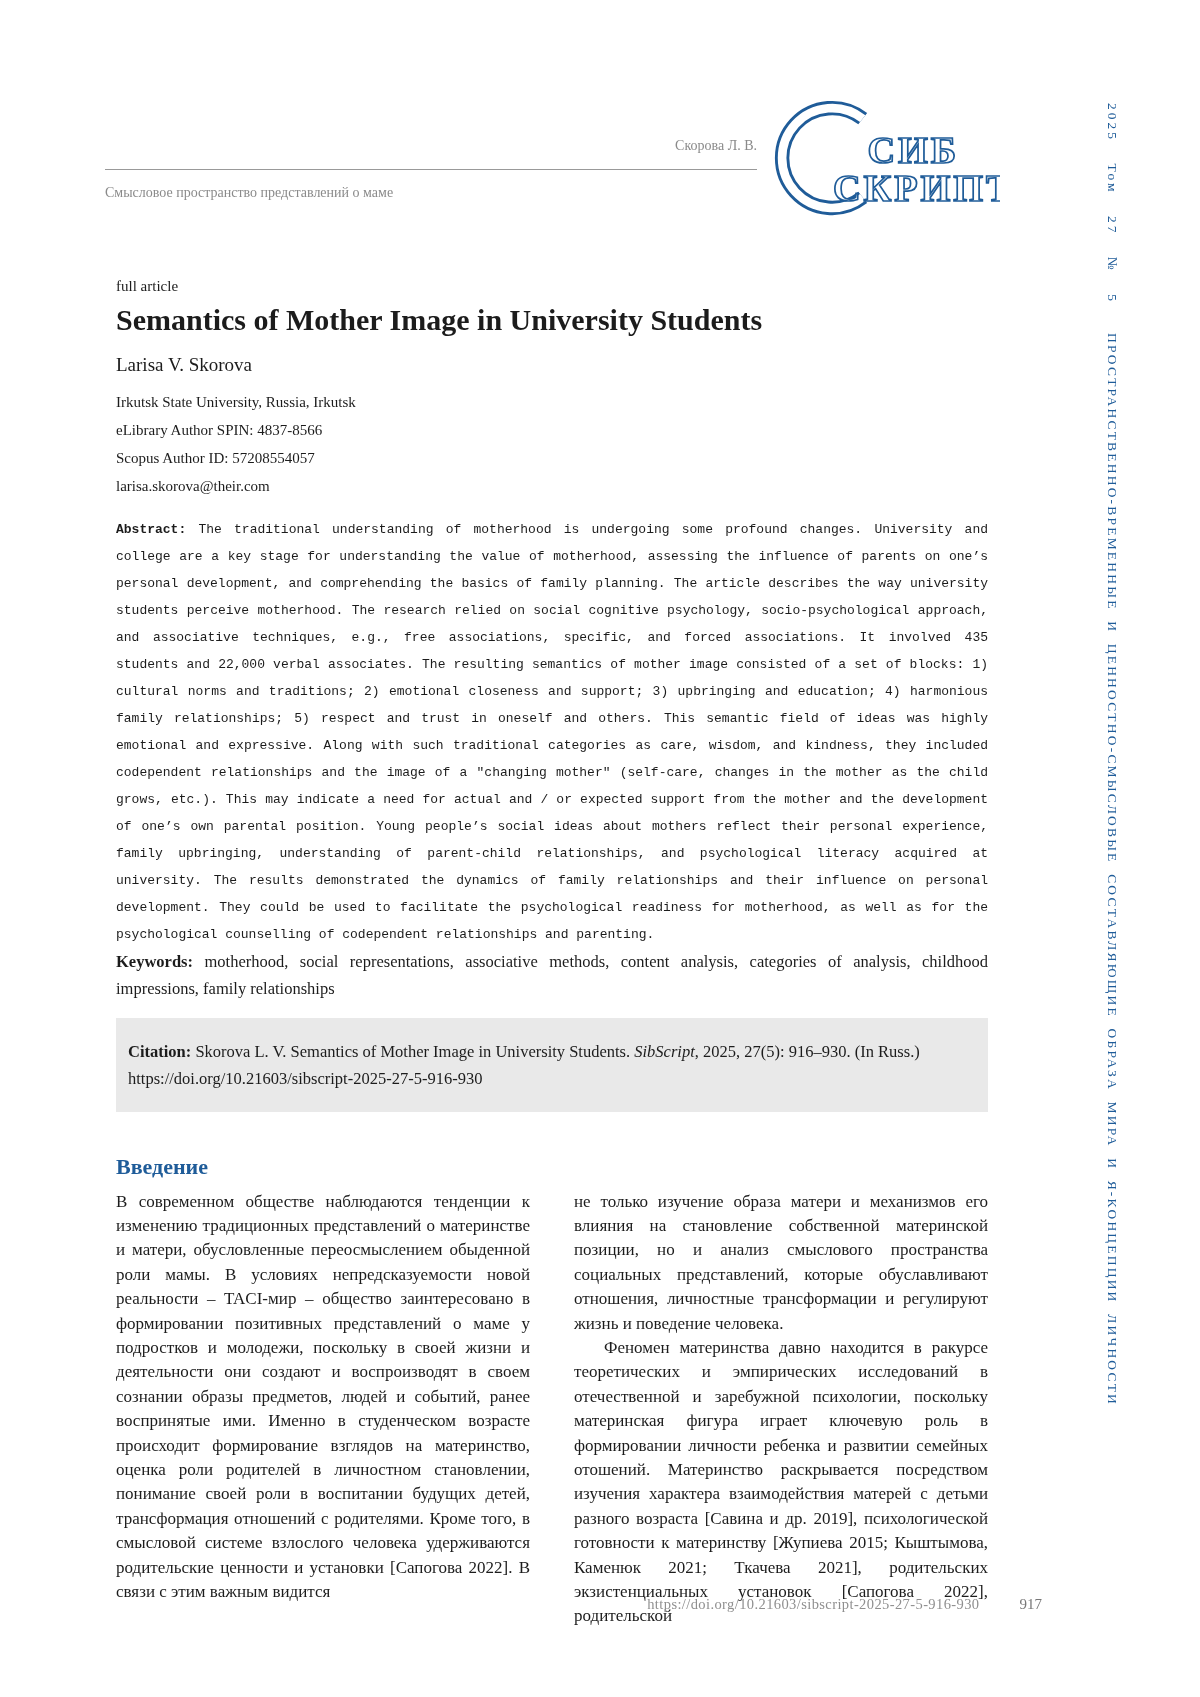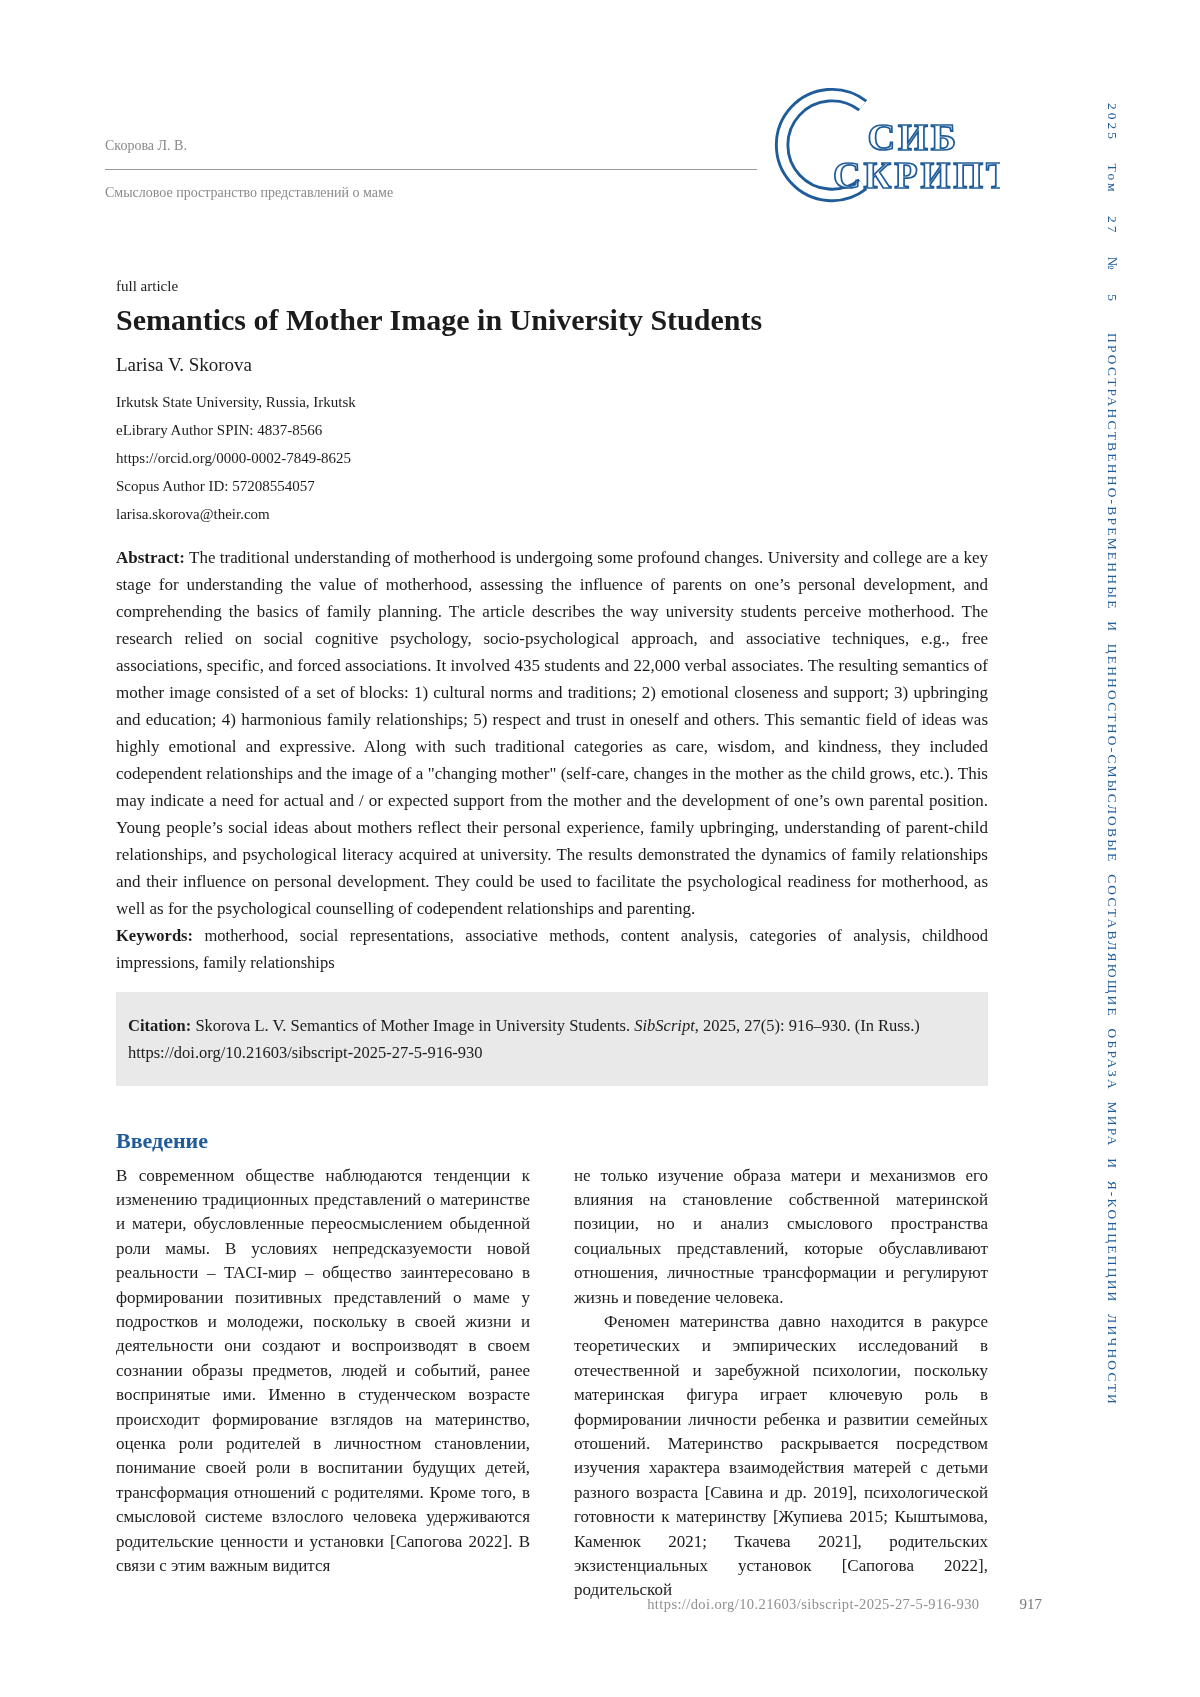--- a/index.html
+++ b/index.html
@@ -9,43 +9,43 @@
     --text:#1c1c1c;
   }
   html,body{margin:0;padding:0;background:#ffffff;}
   .page{
     position:relative;width:1200px;height:1697px;background:#fff;
     font-family:"Liberation Serif", serif;color:var(--text);overflow:hidden;
   }
 
   
   .running-header{position:absolute;left:105px;top:138px;width:652px;}
-  .rh-author{font-size:14px;color:var(--muted);padding-bottom:15px;}
+  .rh-author{font-size:14px;color:var(--muted);padding-bottom:15px;text-align:right;}
   .rh-rule{border-top:1.5px solid #999;}
   .rh-title{font-size:14px;color:var(--muted);padding-top:15px;}
 
   
-  .logo{position:absolute;left:760px;top:80px;width:240px;height:132px;}
+  .logo{position:absolute;left:760px;top:93px;width:240px;height:132px;}
   .logo svg{display:block;}
   .logo text{font-family:"Liberation Serif", serif;font-weight:bold;
     fill:#ffffff;stroke:var(--accent);stroke-width:1.8px;letter-spacing:3px;}
 
   
   .v-rot{position:absolute;transform-origin:0 0;transform:rotate(90deg);
     white-space:nowrap;color:var(--accent);font-size:13.5px;}
   .v-issue{left:1120px;top:103px;letter-spacing:3px;word-spacing:15px;}
   .v-section{left:1120px;top:333px;letter-spacing:2.2px;word-spacing:5px;}
 
   
   .main{position:absolute;left:116px;top:278px;width:872px;}
   .article-type{font-size:15px;margin:0 0 8px 0;}
   .title{font-size:30px;font-weight:bold;margin:0 0 16px 0;line-height:1.15;}
   .author-name{font-size:19px;margin:0 0 12px 0;}
   .meta-line{font-size:15px;line-height:28px;}
-  .abstract{margin:16px 0 0 0;font-size:17px;line-height:27px;text-align:justify;}
+  .abstract{margin:16px 0 0 0;font-size:13px;line-height:27px;text-align:justify;font-family:Liberation Mono, monospace;}
   .keywords{margin:0;font-size:16.5px;line-height:27px;text-align:justify;}
   .b{font-weight:bold;}
   .it{font-style:italic;}
   .citation{margin-top:16px;background:var(--citation_bg);padding:20px 12px;
     font-size:16.5px;line-height:27px;}
   .citation p{margin:0;}
   .dates{margin-top:20px;font-size:14px;}
 
   .intro-heading{margin:42px 0 10px 0;font-size:22px;font-weight:bold;color:var(--accent);}
   .columns{display:flex;gap:44px;}
@@ -81,21 +81,20 @@
 
   <div class="v-rot v-issue">2025 Том 27 № 5</div>
   <div class="v-rot v-section">ПРОСТРАНСТВЕННО-ВРЕМЕННЫЕ И ЦЕННОСТНО-СМЫСЛОВЫЕ СОСТАВЛЯЮЩИЕ ОБРАЗА МИРА И Я-КОНЦЕПЦИИ ЛИЧНОСТИ</div>
 
   <div class="main">
     <p class="article-type">full article</p>
     <h1 class="title">Semantics of Mother Image in University Students</h1>
     <div class="author-name">Larisa V. Skorova</div>
     <div class="meta-line">Irkutsk State University, Russia, Irkutsk</div>
     <div class="meta-line">eLibrary Author SPIN: 4837-8566</div>
-    <div class="meta-line">https://orcid.org/0000-0002-7849-8625</div>
     <div class="meta-line">Scopus Author ID: 57208554057</div>
     <div class="meta-line">larisa.skorova@their.com</div>
 
     <p class="abstract"><span class="b">Abstract:</span> <span>The traditional understanding of motherhood is undergoing some profound changes. University and college are a key stage for understanding the value of motherhood, assessing the influence of parents on one’s personal development, and comprehending the basics of family planning. The article describes the way university students perceive motherhood. The research relied on social cognitive psychology, socio-psychological approach, and associative techniques, e.g., free associations, specific, and forced associations. It involved 435 students and 22,000 verbal associates. The resulting semantics of mother image consisted of a set of blocks: 1) cultural norms and traditions; 2) emotional closeness and support; 3) upbringing and education; 4) harmonious family relationships; 5) respect and trust in oneself and others. This semantic field of ideas was highly emotional and expressive. Along with such traditional categories as care, wisdom, and kindness, they included codependent relationships and the image of a "changing mother" (self-care, changes in the mother as the child grows, etc.). This may indicate a need for actual and / or expected support from the mother and the development of one’s own parental position. Young people’s social ideas about mothers reflect their personal experience, family upbringing, understanding of parent-child relationships, and psychological literacy acquired at university. The results demonstrated the dynamics of family relationships and their influence on personal development. They could be used to facilitate the psychological readiness for motherhood, as well as for the psychological counselling of codependent relationships and parenting.</span></p>
     <p class="keywords"><span class="b">Keywords:</span> <span>motherhood, social representations, associative methods, content analysis, categories of analysis, childhood impressions, family relationships</span></p>
 
     <div class="citation">
       <p><span class="b">Citation:</span> <span>Skorova L. V. Semantics of Mother Image in University Students. </span><span class="it">SibScript</span><span>, 2025, 27(5): 916–930. (In Russ.)</span><br><span>https://doi.org/10.21603/sibscript-2025-27-5-916-930</span></p>
     </div>
 

